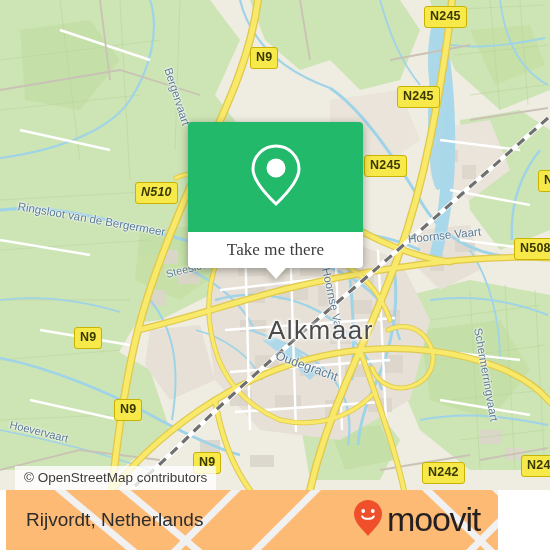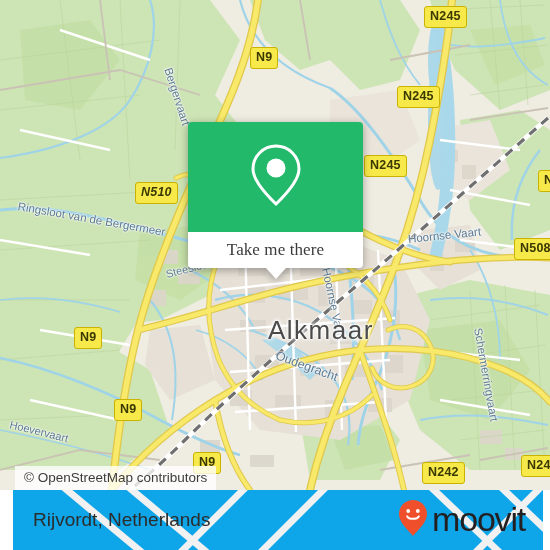--- a/index.html
+++ b/index.html
@@ -99,23 +99,23 @@
     left: 50%; top: 100%;
     margin-left: -10px;
     width: 0; height: 0;
     border-left: 10px solid transparent;
     border-right: 10px solid transparent;
     border-top: 11px solid #ffffff;
   }
 
   
   #footer {
-    position: absolute; left: 13px; top: 490px;
-    width: 530px; height: 60px;
-    background: #0ea5e9;
+    position: absolute; left: 6px; top: 490px;
+    width: 492px; height: 60px;
+    background: #fdba74;
     overflow: hidden;
   }
   #footer-bg { position: absolute; left: 0; top: 0; }
   #place-name {
     position: absolute; left: 20px; top: 50%;
     transform: translateY(-50%);
     font-size: 19px; color: #2c2c2c;
     white-space: nowrap;
   }
   #brand {

